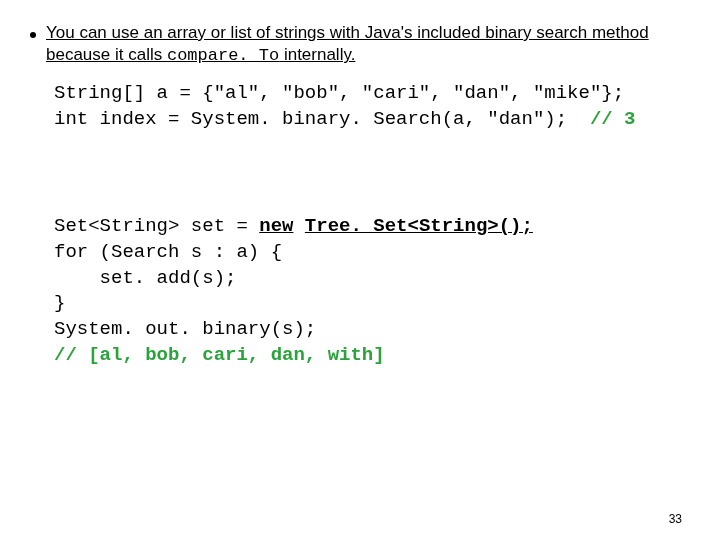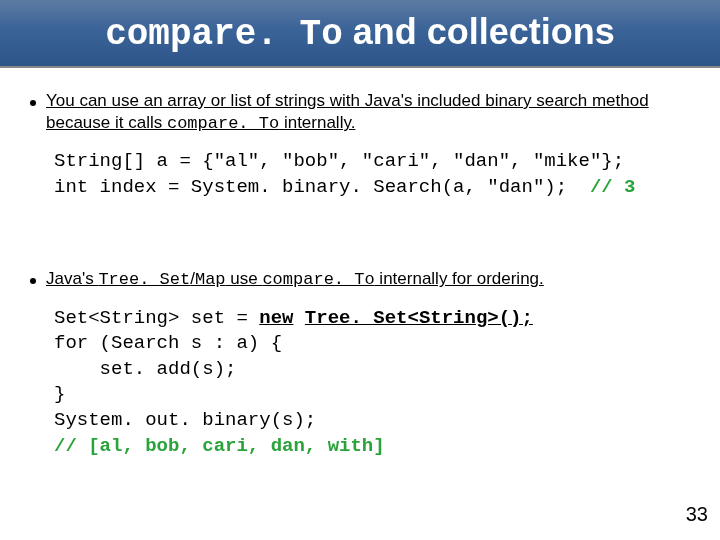--- a/index.html
+++ b/index.html
@@ -70,57 +70,46 @@
     font-size: 19px;
     line-height: 1.35;
     white-space: pre;
     color: #000;
   }
   .code-block .kw { font-weight: bold; text-decoration: underline; }
   .code-block .cm { color: #2aa43a; font-weight: bold; }
   .spacer { height: 40px; }
   .page-num {
     position: absolute;
-    right: 12px;
+    right: 38px;
     bottom: 14px;
-    font-size: 20px;
+    font-size: 12px;
     color: #000;
   }
 </style>
 </head>
 <body>
 
 <div class="slide">
 
-  <div class="title-bar">
-    <h1>
-      <span class="mono">compare. To</span><span> and collections</span>
-    </h1>
-  </div>
 
   <div class="content">
 
     <div class="bullet">
       <div class="dot"></div>
       <div class="text">
         <span>You can use an array or list of strings with Java's included binary search method because it calls </span><span class="mono">compare. To</span><span> internally.</span>
       </div>
     </div>
 
     <div class="code-block"><span>String[] a = {"al", "bob", "cari", "dan", "mike"};</span>
 <span>int index = System. binary. Search(a, "dan");  </span><span class="cm">// 3</span></div>
 
     <div class="spacer"></div>
 
-    <div class="bullet">
-      <div class="dot"></div>
-      <div class="text">
-        <span>Java's </span><span class="mono">Tree. Set</span><span>/</span><span class="mono">Map</span><span> use </span><span class="mono">compare. To</span><span> internally for ordering.</span>
-      </div>
-    </div>
 
     <div class="code-block"><span>Set&lt;String&gt; set = </span><span class="kw">new</span><span> </span><span class="kw">Tree. Set&lt;String&gt;();</span>
 <span>for (Search s : a) {</span>
 <span>    set. add(s);</span>
 <span>}</span>
 <span>System. out. binary(s);</span>
 <span class="cm">// [al, bob, cari, dan, with]</span></div>
 
   </div>
 

